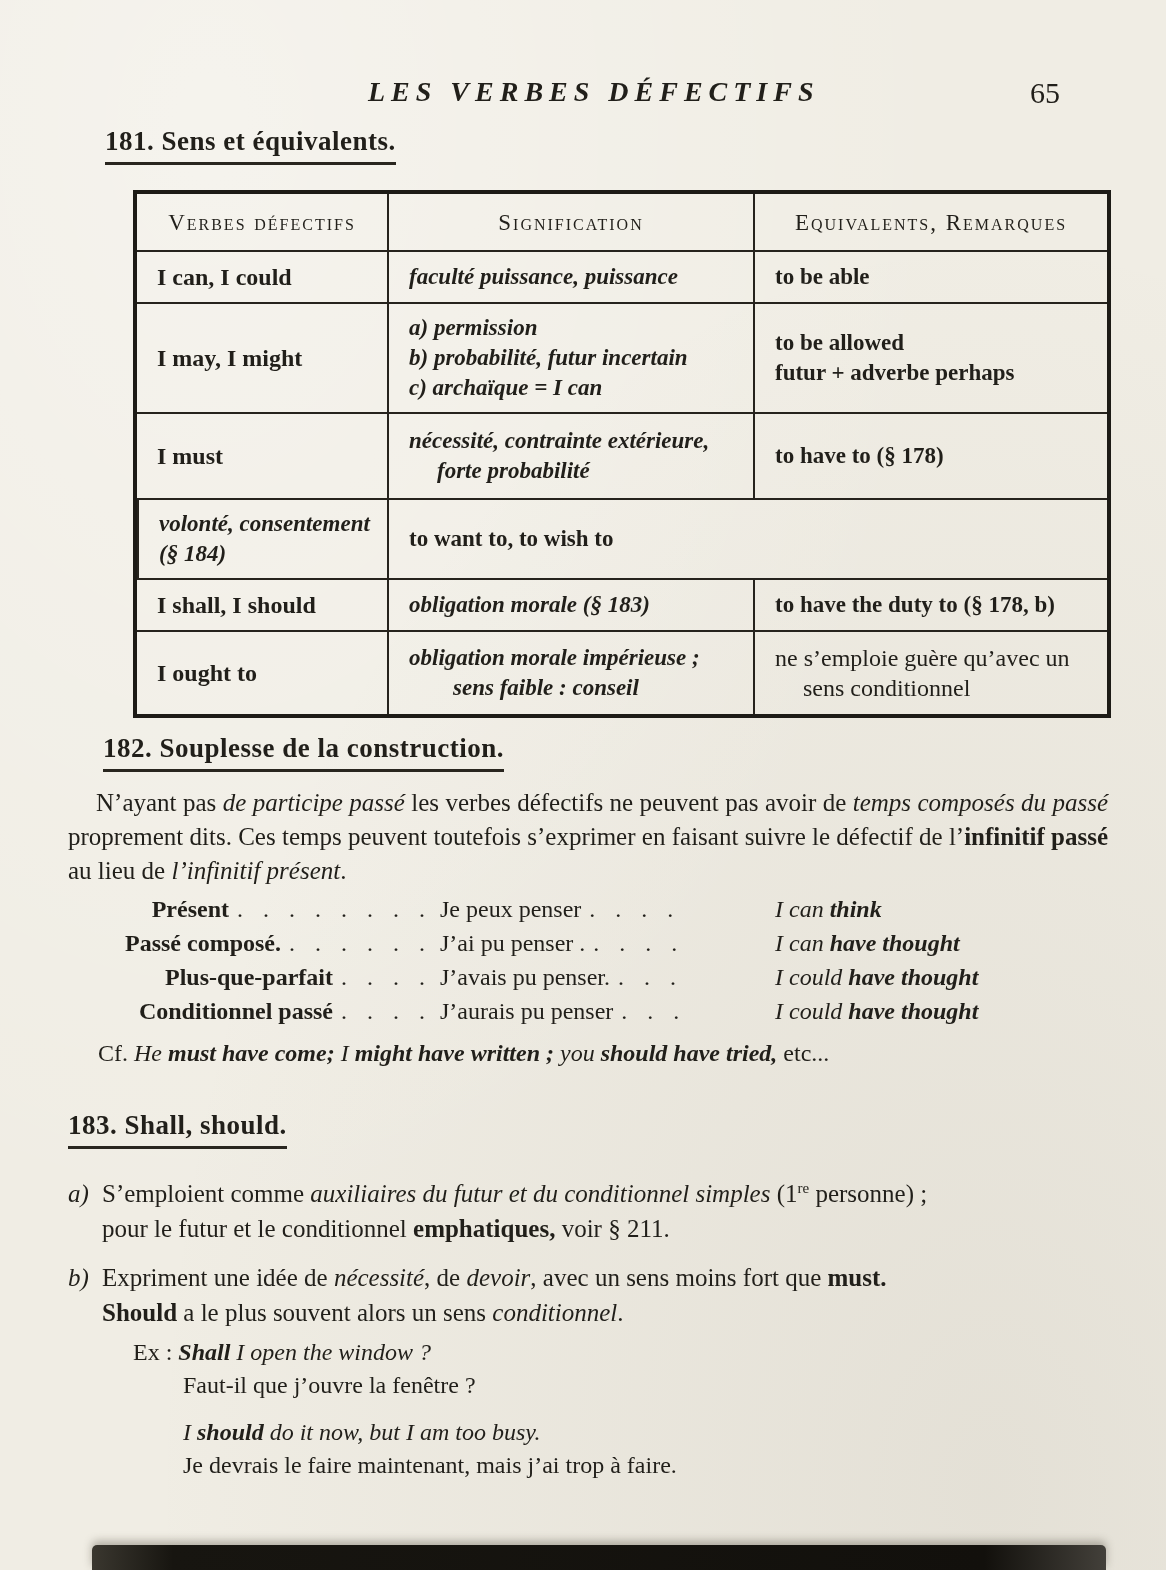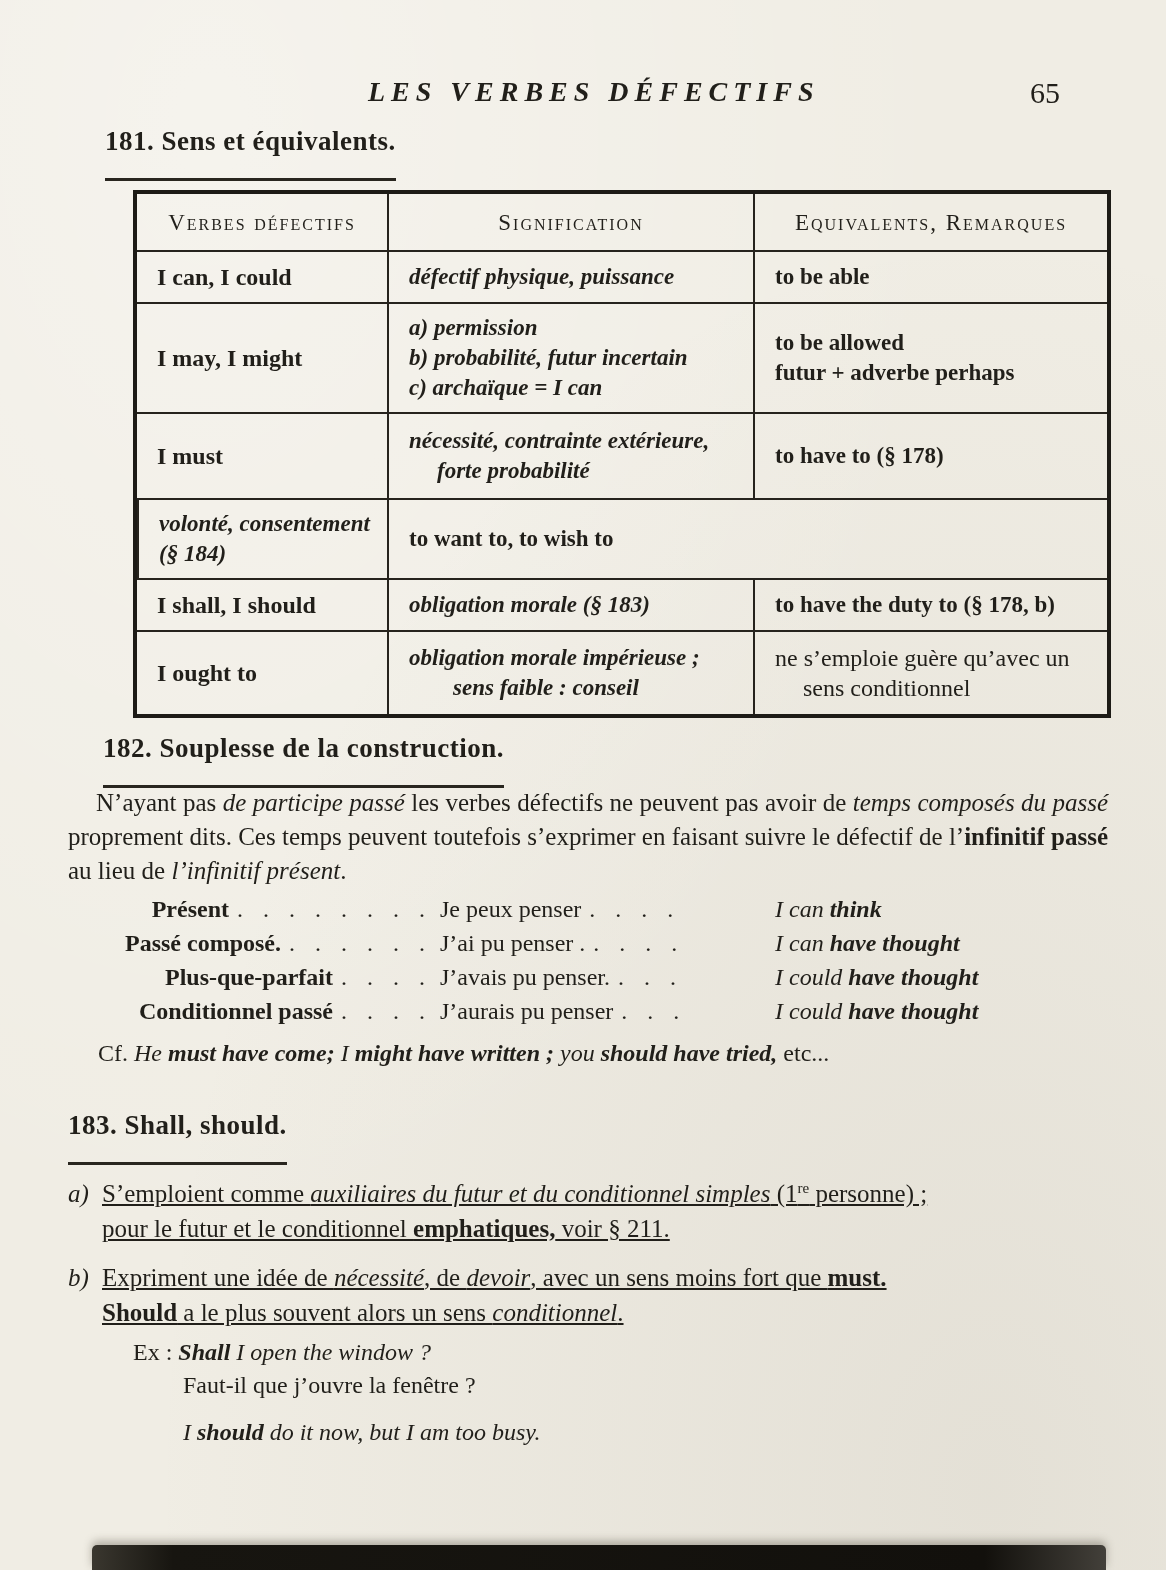--- a/index.html
+++ b/index.html
@@ -26,21 +26,21 @@
   .page-number {
     position:absolute; left:1030px; top:76px;
     font-size:30px;
   }
 
   
   .sec-heading {
     position:absolute;
     font-weight:bold; font-size:27px;
     border-bottom:3px solid #29261f;
-    padding-bottom:21px;
+    padding-bottom:5px;
     letter-spacing:0.5px;
   }
   .h181 { left:105px; top:126px; }
   .h182 { left:103px; top:718px;margin-top:15px; }
   .h183 { left:68px; top:1110px; }
 
   
   .vtable {
     position:absolute; left:85px; top:190px; width:978px;
     border:4px solid #1d1b16;
@@ -82,21 +82,21 @@
   .conj-c1 { width:340px; display:flex; align-items:baseline; overflow:hidden;justify-content:flex-end; }
   .conj-c2 { width:335px; display:flex; align-items:baseline; overflow:hidden; }
   .conj-c3 { font-style:italic; white-space:nowrap; }
 
   .cf-line { position:absolute; left:98px; top:1040px; font-size:24px; }
 
   
   .item { position:absolute; font-size:25px; line-height:35px; width:1040px; }
   .item-a { left:68px; top:1176px; }
   .item-b { left:68px; top:1260px; }
-  .item-body { margin-left:34px;text-decoration:underline; }
+  .item-body { margin-left:34px; }
   .marker { position:absolute; left:0; top:0; font-style:italic; }
   .sup { font-size:15px; vertical-align:super; line-height:0; }
 
   .ex-block { position:absolute; left:133px; top:1336px; font-size:24px; line-height:33px; }
   .ex-line1 { margin-bottom:0; }
   .ex-label { font-weight:normal; }
   .ex-indent { margin-left:50px; }
   .ex-gap { height:14px; }
 
   
@@ -129,21 +129,21 @@
       <div class="cell c3">
         <span class="thead-txt">Equivalents, Remarques</span>
       </div>
     </div>
 
     <div class="trow r1">
       <div class="cell c1 verb-cell">
         <div>I can, I could</div>
       </div>
       <div class="cell c2 sig-cell">
-        <div>défectif physique, puissance</div>
+        <div>faculté puissance, puissance</div>
       </div>
       <div class="cell c3 eq-cell">
         <div>to be able</div>
       </div>
     </div>
 
     <div class="trow r2">
       <div class="cell c1 verb-cell">
         <div>I may, I might</div>
       </div>
@@ -284,17 +284,18 @@
   <div class="item item-b">
     <span class="marker">b)</span>
     <div class="item-body"><span>Expriment une idée de </span><span class="i">nécessité</span><span>, de </span><span class="i">devoir</span><span>, avec un sens moins fort que </span><span class="b">must.</span><br><span class="b">Should</span><span> a le plus souvent alors un sens </span><span class="i">conditionnel</span><span>.</span></div>
   </div>
 
   <div class="ex-block">
     <div class="ex-line1"><span class="ex-label">Ex : </span><span class="bi">Shall</span><span class="i"> I open the window ?</span></div>
     <div class="ex-indent"><span>Faut-il que j’ouvre la fenêtre ?</span></div>
     <div class="ex-gap"></div>
     <div class="ex-indent"><span class="i">I </span><span class="bi">should</span><span class="i"> do it now, but I am too busy.</span></div>
+    <div class="ex-indent"><span>Je devrais le faire maintenant, mais j’ai trop à faire.</span></div>
   </div>
 
   <div class="scan-bar"></div>
 
 </div>
 
 </body></html>

